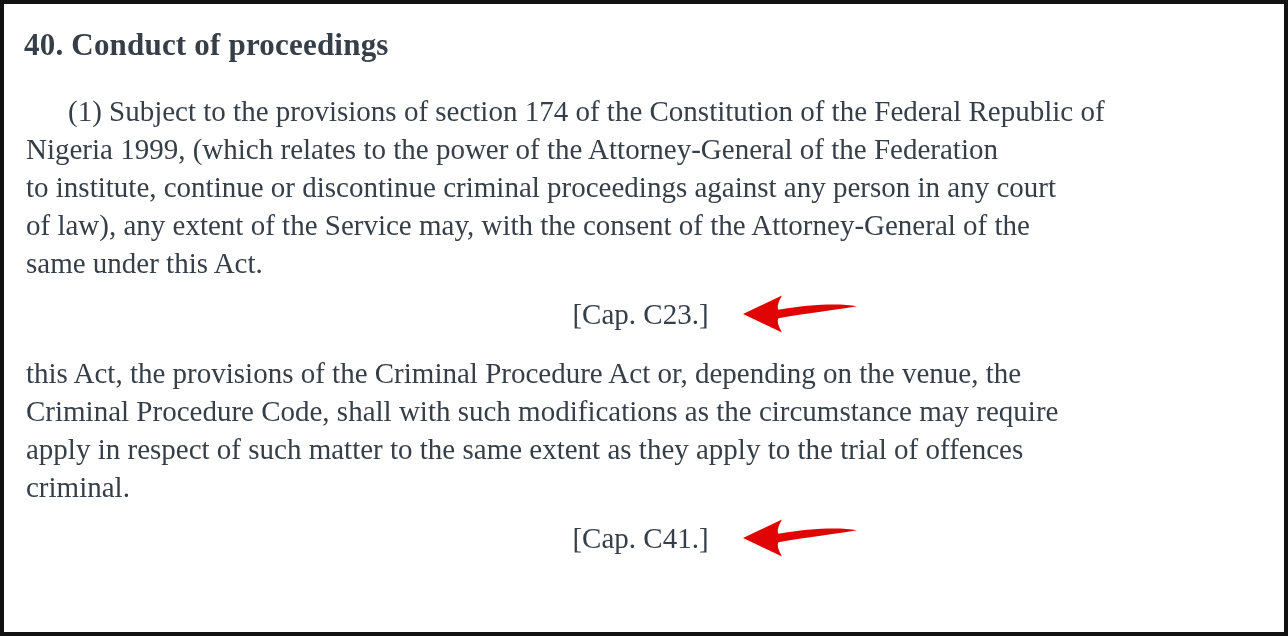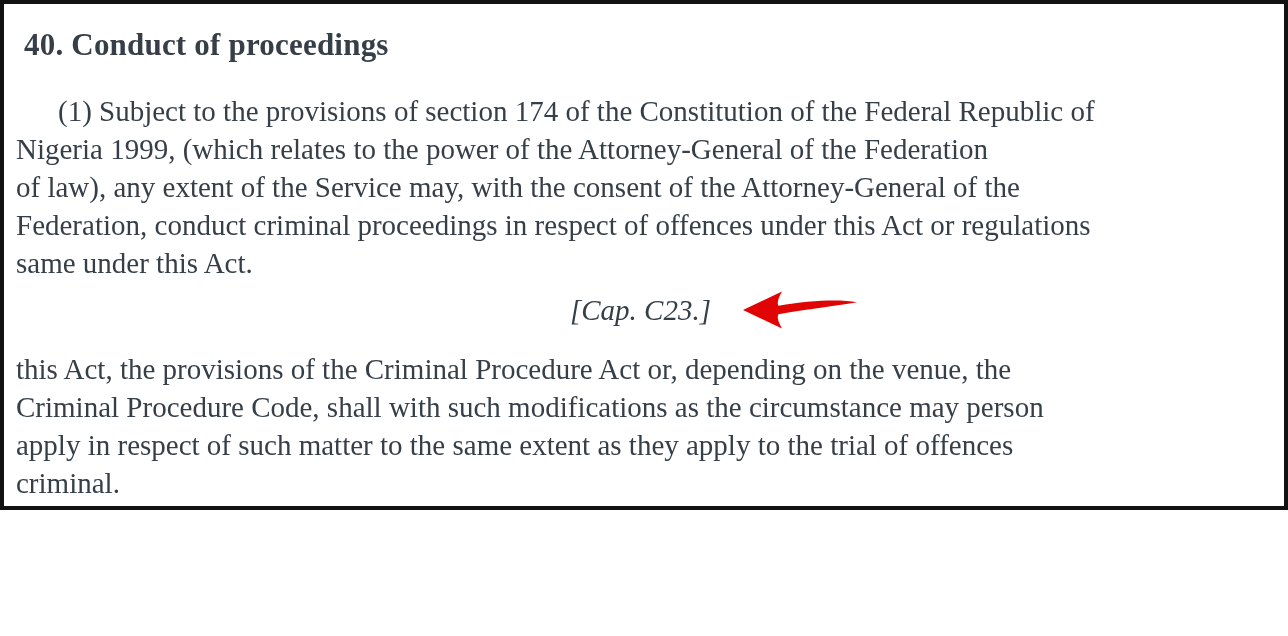--- a/index.html
+++ b/index.html
@@ -2,39 +2,39 @@
 <html><head>
 <meta charset="utf-8">
 <style>
   html, body {
     margin: 0;
     padding: 0;
     background: #ffffff;
   }
   .frame {
     width: 1288px;
-    height: 510px;
+    height: 636px;
     box-sizing: border-box;
     border: 4px solid #121212;
     background: #ffffff;
     padding: 14px 17px 0 10px;
     font-family: "Liberation Serif", "DejaVu Serif", serif;
     color: #363e48;
     overflow: hidden;
   }
   .heading {
     font-size: 31px;
     font-weight: 700;
     line-height: 42px;
     margin: 6px 0 26px 0;
     padding-left: 10px;
     letter-spacing: 0.2px;
   }
   .para {
-    margin: 2px;
+    margin: 12px;
   }
   .line {
     font-size: 29px;
     line-height: 38px;
     white-space: nowrap;
   }
   .indent {
     padding-left: 42px;
   }
   .bold {
@@ -43,21 +43,20 @@
   .para2 {
     margin-top: 20px;
   }
   .citation-row {
     position: relative;
     height: 40px;
     margin-top: 8px;
     text-align: center;
     font-size: 29px;
     line-height: 40px;
-    font-style: italic;
   }
   .citation-row .citation {
     display: inline-block;
   }
   .citation-row .arrow {
     position: absolute;
     left: calc(50% + 100px);
     top: 50%;
     transform: translateY(-50%);
     width: 118px;
@@ -73,37 +72,37 @@
 </head>
 <body>
 
 <div class="frame">
 
   <div class="heading">40. Conduct of proceedings</div>
 
   <div class="para">
     <div class="line indent">(1) Subject to the provisions of section 174 of the Constitution of the Federal Republic of</div>
     <div class="line">Nigeria 1999, (which relates to the power of the Attorney-General of the Federation</div>
+    <div class="line">to institute, continue or discontinue criminal proceedings against any person in any court</div>
     <div class="line">of law), any extent of the Service may, with the consent of the Attorney-General of the</div>
-    <div class="line">Federation, conduct criminal proceedings in respect of offences under this Act or regulations</div>
     <div class="line">same under this Act.</div>
   </div>
 
   <div class="citation-row">
     <span class="citation">[Cap. C23.]</span>
     <span class="arrow">
       <svg viewBox="0 0 118 42" xmlns="http://www.w3.org/2000/svg" aria-hidden="true">
         <path d="M2 21 L41 2.5 C36.5 10.5 36 14.5 37.5 16.8 C68 11.5 98 10.2 116 13.2 C98 16.5 68 19.8 37.5 25.2 C36 27.5 36.5 31.5 41 39.5 Z" fill="#e00404"></path>
       </svg>
     </span>
   </div>
 
   <div class="para para2">
     <div class="line">this Act, the provisions of the Criminal Procedure Act or, depending on the venue, the</div>
-    <div class="line">Criminal Procedure Code, shall with such modifications as the circumstance may person</div>
+    <div class="line">Criminal Procedure Code, shall with such modifications as the circumstance may require</div>
     <div class="line">apply in respect of such matter to the same extent as they apply to the trial of offences</div>
     <div class="line">criminal.</div>
   </div>
 
   <div class="citation-row">
     <span class="citation">[Cap. C41.]</span>
     <span class="arrow">
       <svg viewBox="0 0 118 42" xmlns="http://www.w3.org/2000/svg" aria-hidden="true">
         <path d="M2 21 L41 2.5 C36.5 10.5 36 14.5 37.5 16.8 C68 11.5 98 10.2 116 13.2 C98 16.5 68 19.8 37.5 25.2 C36 27.5 36.5 31.5 41 39.5 Z" fill="#e00404"></path>
       </svg>

